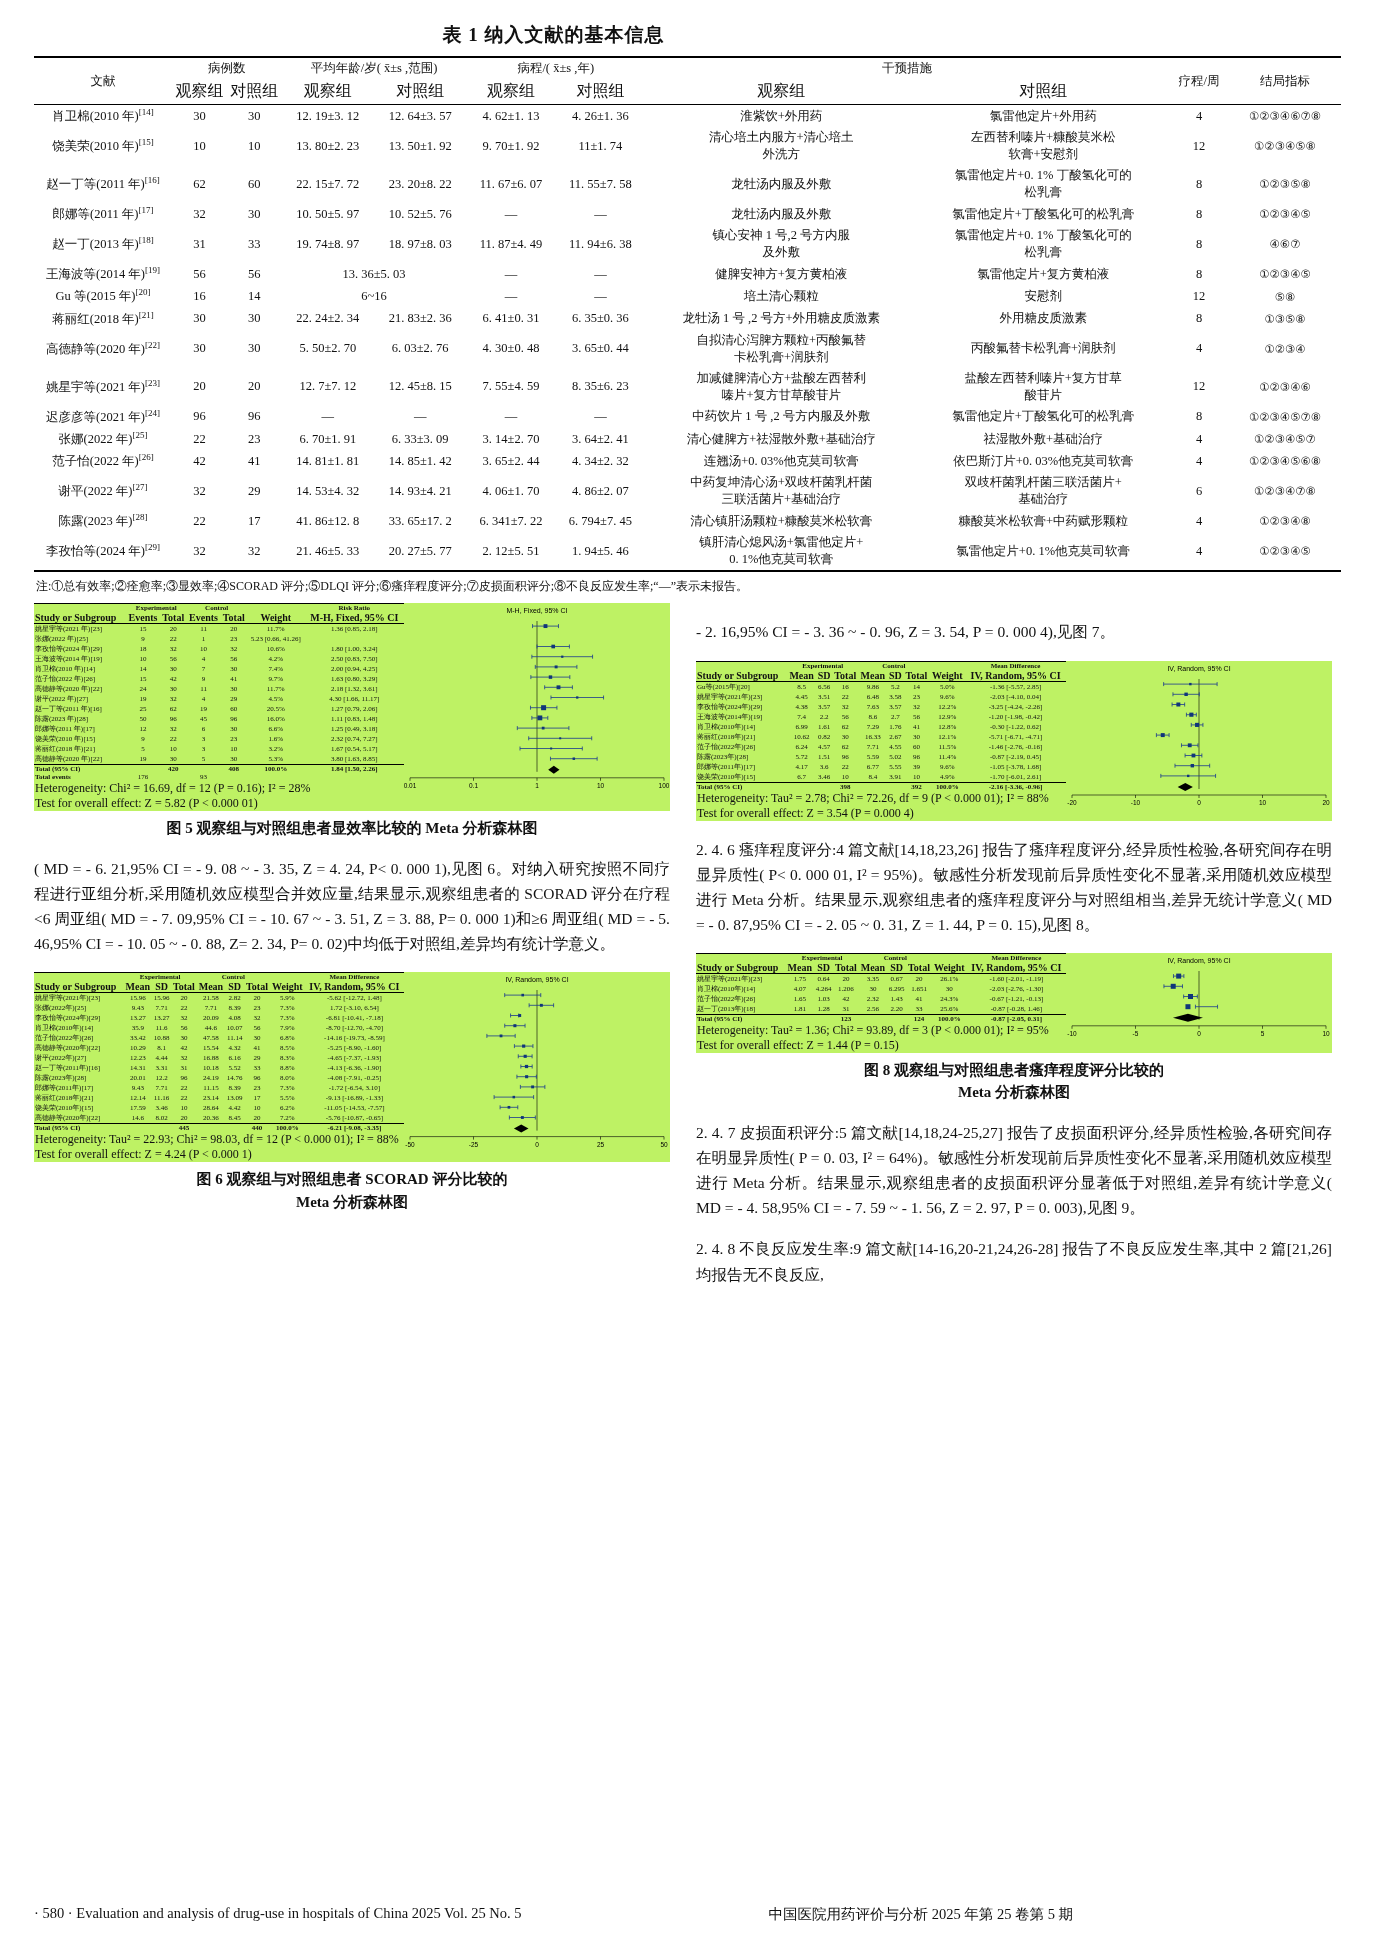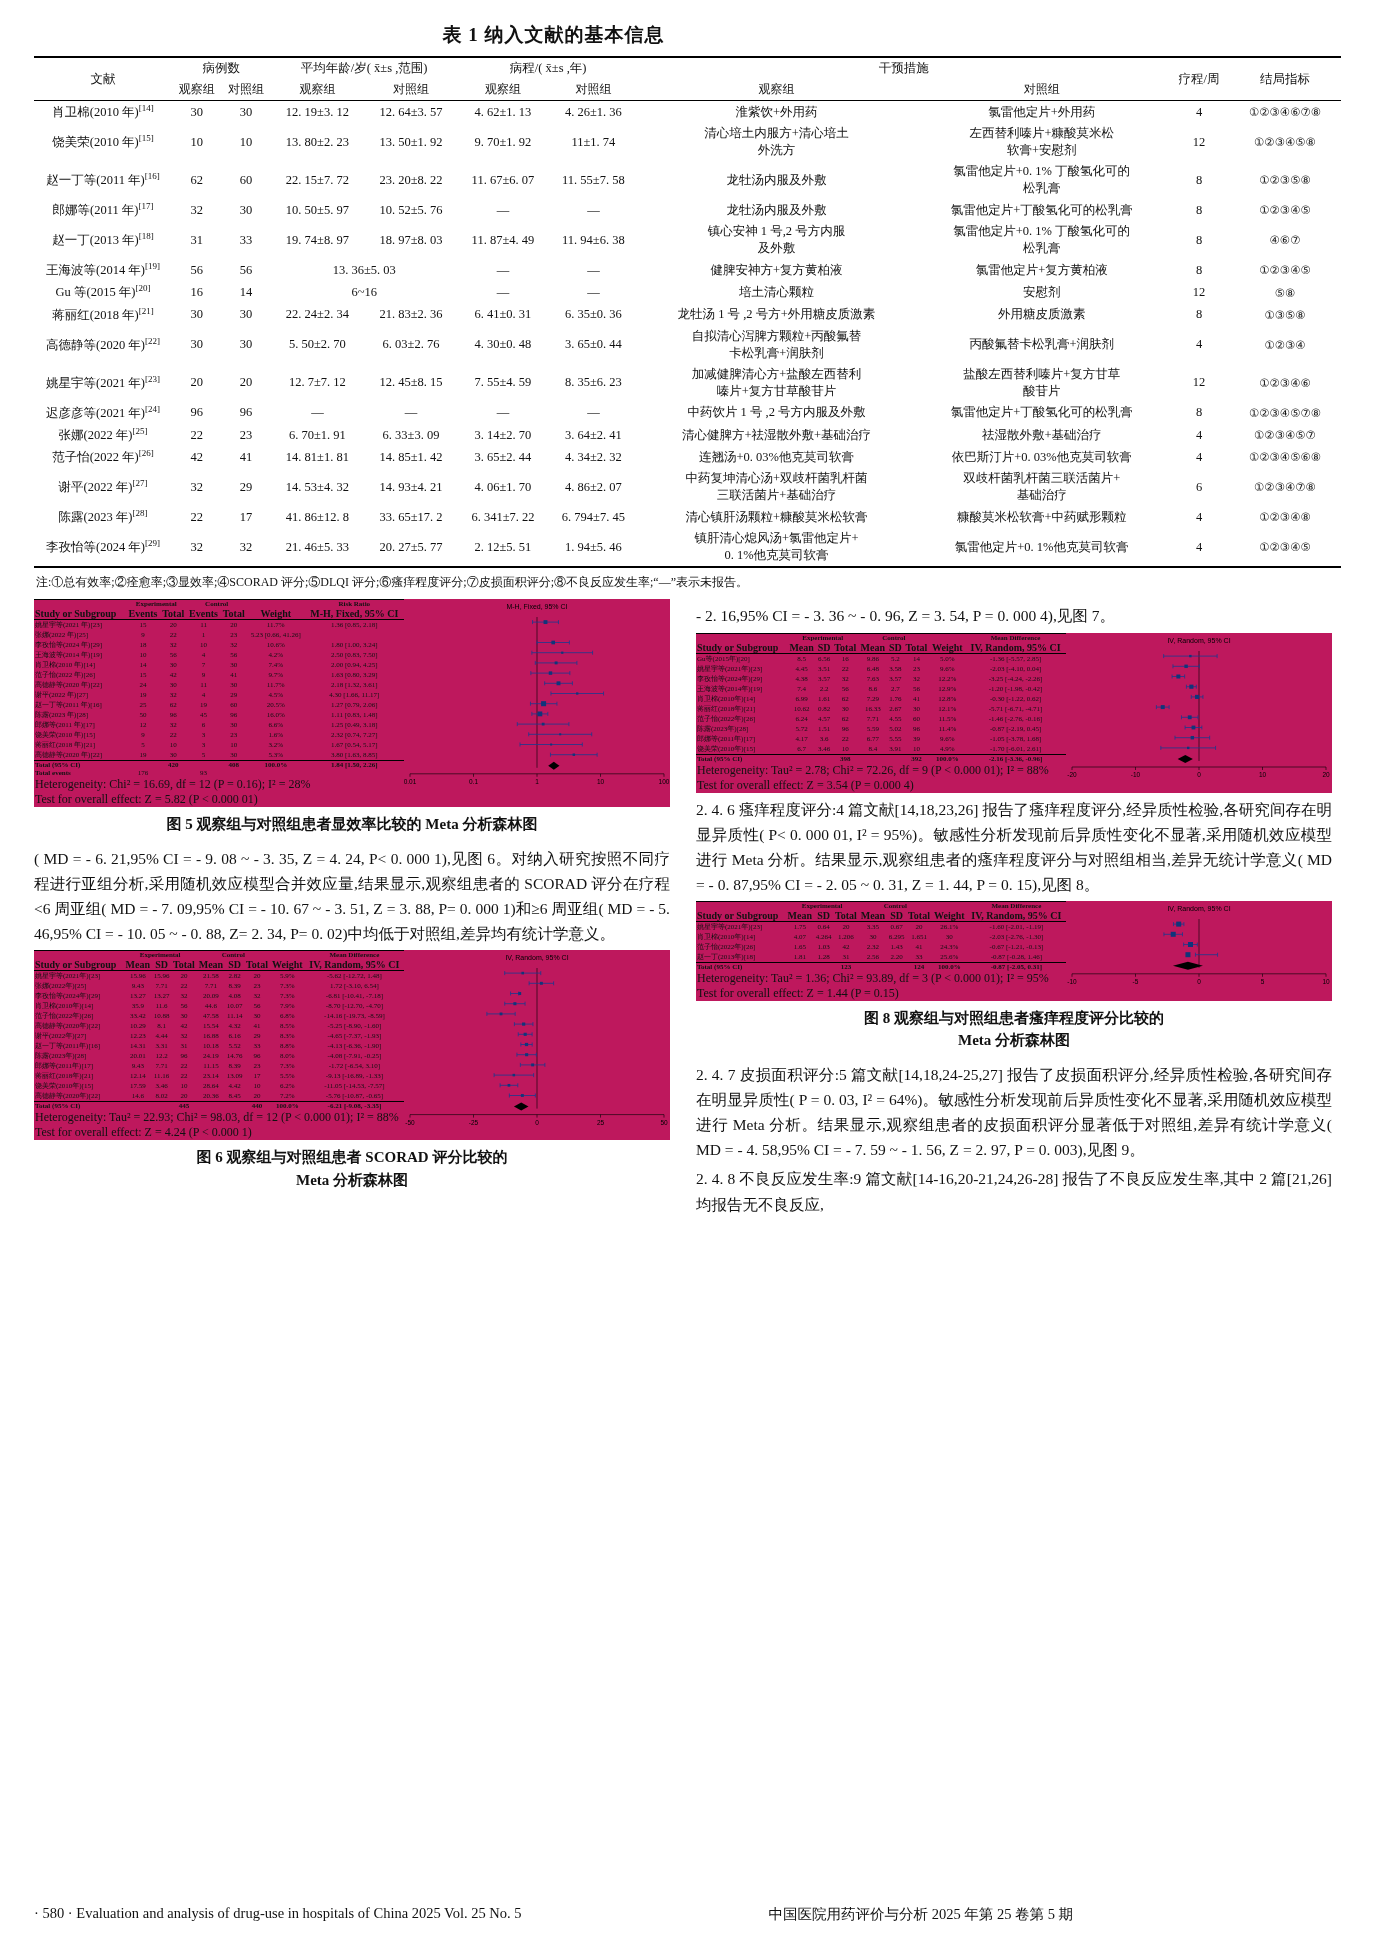--- a/index.html
+++ b/index.html
@@ -14,33 +14,33 @@
   .page { position:relative; width:1107px; height:1940px; padding:18px 34px 0 34px; }
 
   
   .tbl-title { text-align:center; font-size:19px; font-weight:bold; letter-spacing:1px; margin:4px 0 8px 0; }
   table.maintbl { width:1307px; border-collapse:collapse; font-size:12.5px; }
   table.maintbl td, table.maintbl th { padding:2px 3px; text-align:center; vertical-align:middle; font-weight:normal; }
   .topline { border-top:2px solid #000; }
   .botline { border-bottom:2px solid #000; }
   .midline { border-bottom:1px solid #000; }
   .hdr-row td { font-size:12.5px; }
-  .hdr-sub td { font-size:12px; }
+  .hdr-sub td { font-size:16px; }
   td.left { text-align:left; padding-left:2px; }
   .sup { font-size:9px; vertical-align:super; }
   .circ { font-size:11.5px; letter-spacing:0px; }
   .note { font-size:12px; margin:6px 0 0 2px; }
   .tbl-wrap { margin-bottom:6px; }
 
   
   .cols { display:flex; gap:26px; margin-top:8px; }
   .col { width:640px; }
-  p.body { font-size:15.5px; line-height:1.62; text-align:justify; margin:4px 0; text-indent:0; }
+  p.body { font-size:15.5px; line-height:1.62; text-align:justify; margin:16px 0; text-indent:0; }
   .figcap { text-align:center; font-size:15px; font-weight:bold; line-height:1.5; margin:6px 0 10px 0; }
-  .fp { width:100%; background:#be185d; }
+  .fp { width:100%; background:#bef264; }
   .fp table { border-collapse:collapse; width:100%; font-size:7px; }
   .fp td { padding:0 1px; white-space:nowrap; }
   .fp .hd td { font-weight:bold; font-size:10px; border-bottom:0.7px solid #000; }
   .fp .tot td { font-weight:bold; border-top:0.7px solid #000; }
   .fp .num { text-align:center; }
   .fp .nm { text-align:left; }
   .fp-head { border-top:0.8px solid #000; }
   .statline { font-size:12px; }
   svg { display:block; }
 

